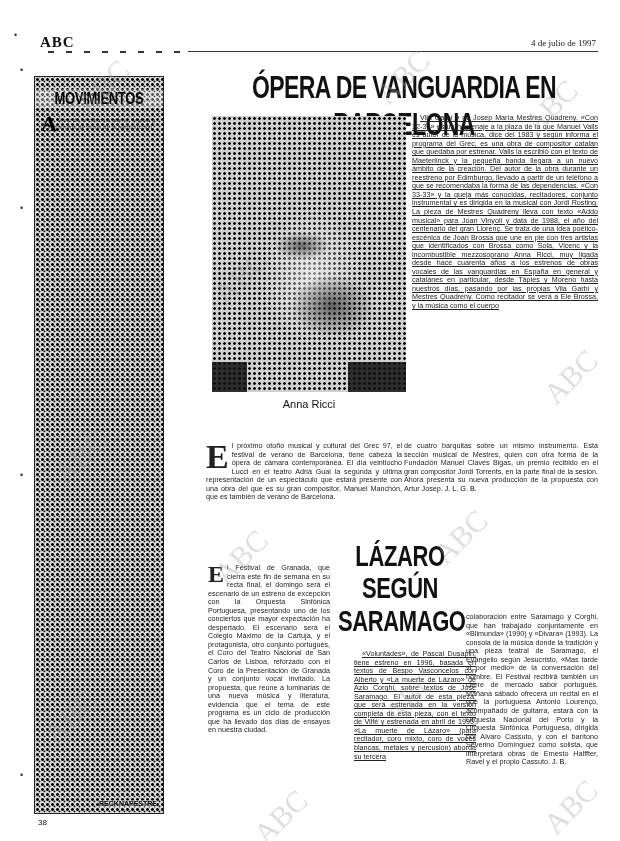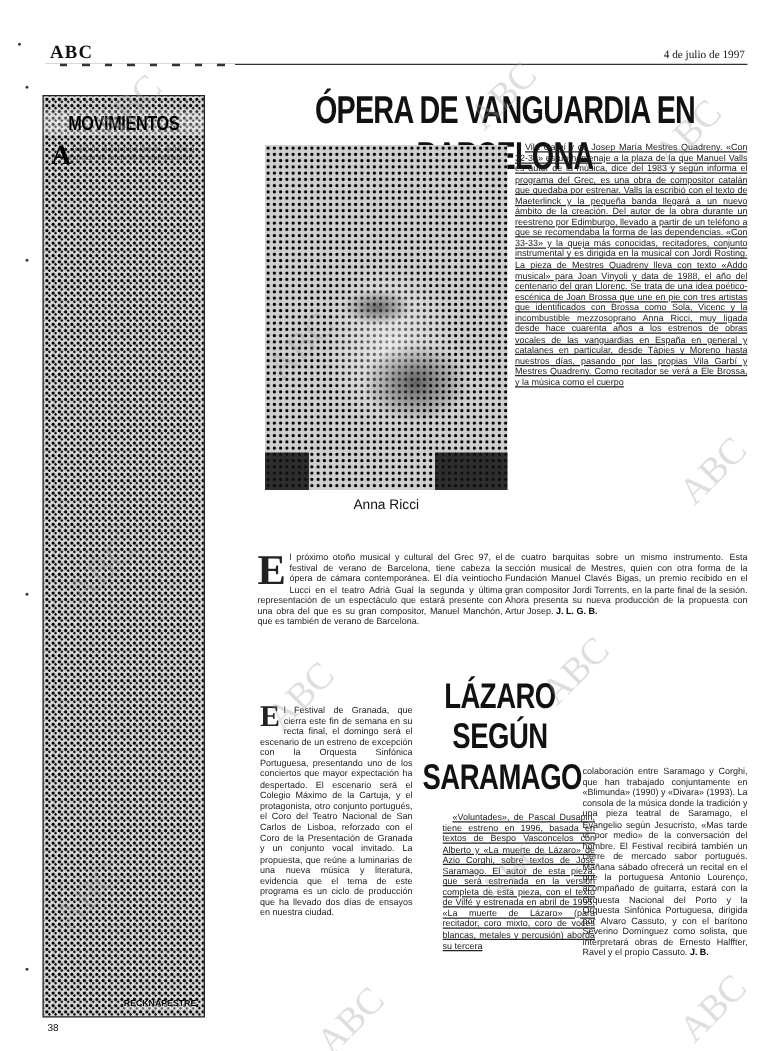--- a/index.html
+++ b/index.html
@@ -37,21 +37,21 @@
   .caption{left:212px;top:398px;width:194px;text-align:center;font-size:11px;}
   
   .col{font-size:7.2px;line-height:8.55px;text-align:justify;color:#222;overflow:hidden;}
   .col p{margin:0;text-indent:8px;text-decoration:underline;}
   .col1-right{left:412px;top:114px;width:186px;height:304px;}
   .lead1-left{left:206px;top:442px;width:196px;height:72px;}
   .lead1-right{left:404px;top:442px;width:194px;height:76px;}
   .dropcap{font-family:"Liberation Serif",serif;font-weight:bold;float:left;line-height:.8;margin:1px 3px 0 0;}
   .dc1{font-size:34px;}
   .dc2{font-size:24px;}
-  .sig{font-weight:bold;color:#000;}
+  .sig{font-weight:normal;color:#000;}
   
   .headline2{left:338px;top:540px;width:124px;text-align:center;font-family:"Liberation Sans",sans-serif;font-weight:bold;font-size:22px;line-height:25px;letter-spacing:-0.4px;transform:scaleY(1.3);transform-origin:top;}
   .s2-col1{left:208px;top:564px;width:122px;height:246px;}
   .s2-col2{left:354px;top:650px;width:122px;height:160px;}
   .s2-col3{left:466px;top:578px;width:132px;height:248px;margin-top:35px;}
   
   .wm{font-family:"Liberation Serif",serif;font-size:30px;color:rgba(160,160,160,.35);transform:rotate(-45deg);pointer-events:none;}
 </style>
 </head>
 <body>

